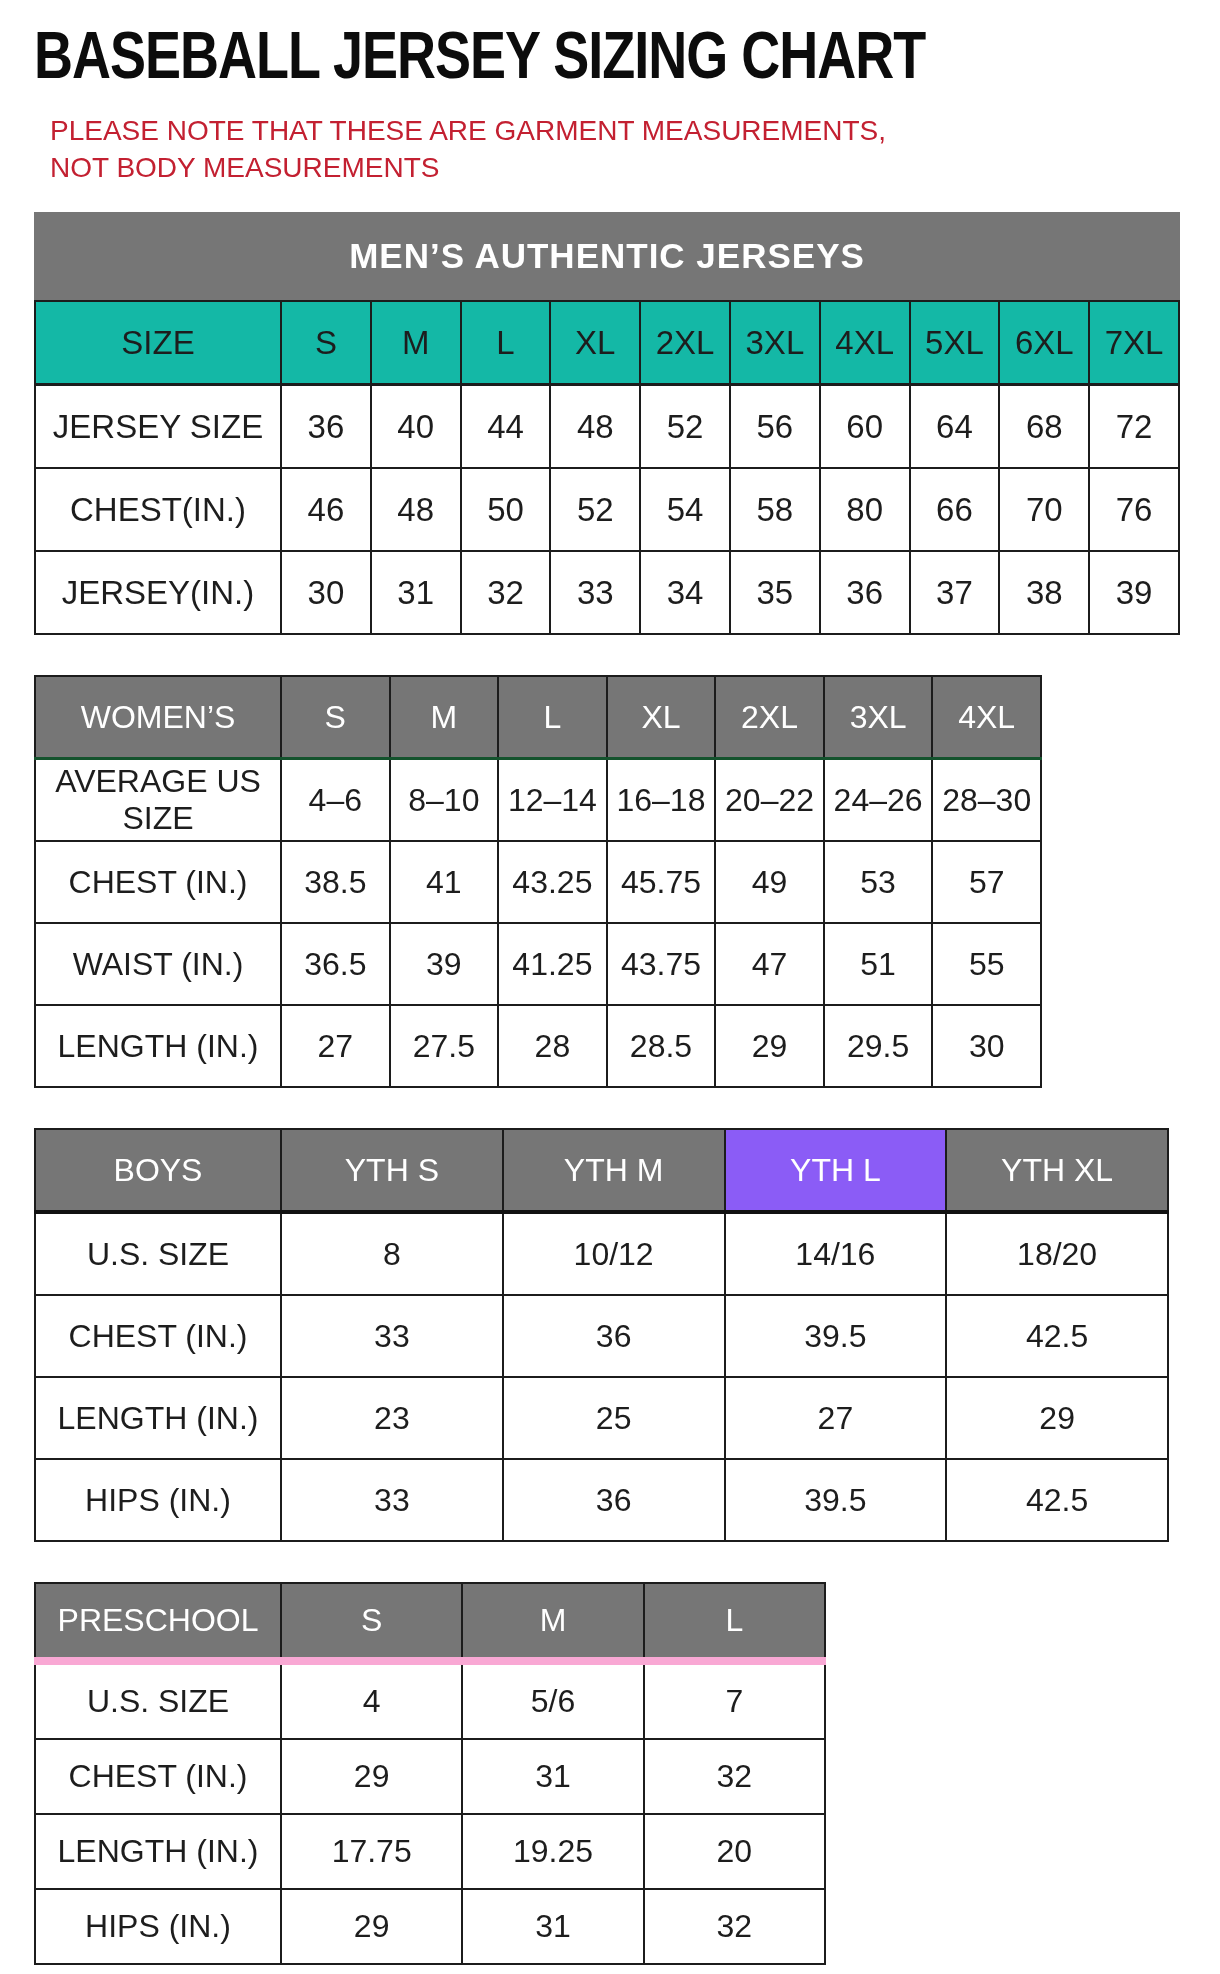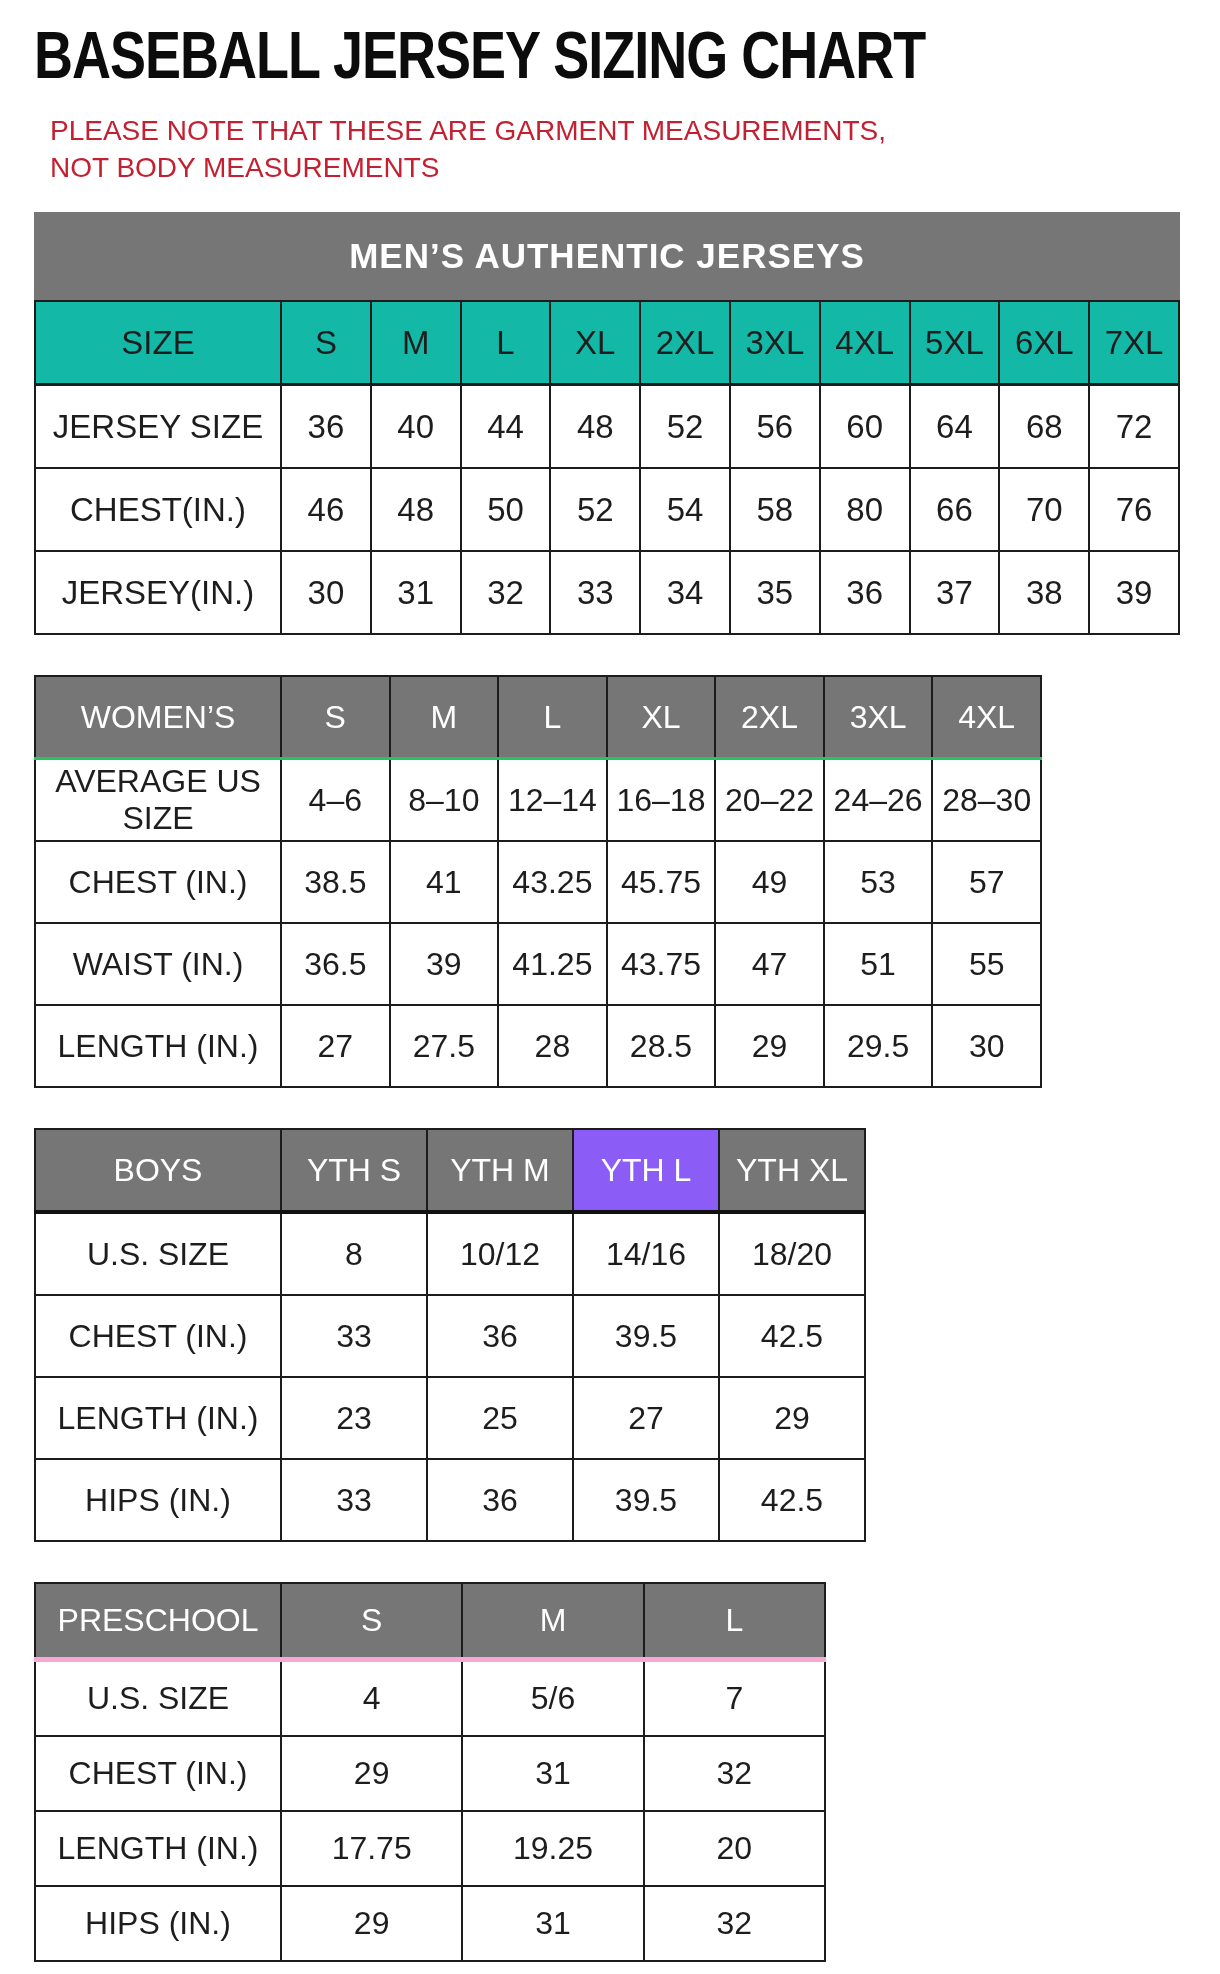--- a/index.html
+++ b/index.html
@@ -32,31 +32,31 @@
   th.lbl, td.lbl { width:240px; }
 
   
   .mens .banner, .mens table { width:1146px; }
   .mens th, .mens td { height:81px; font-size:33px; }
   .mens thead th { background:#14b8a6; border-bottom:3px solid #1c1c1c; }
 
   
   .womens table { width:1008px; }
   .womens th, .womens td { height:80px; font-size:32px; }
-  .womens thead th { border-bottom:3px solid #22c55e; }
-
-  
-  .boys table { width:832px; }
+  .womens thead th { border-bottom:3px solid #14532d; }
+
+  
+  .boys table { width:1135px; }
   .boys th, .boys td { height:80px; font-size:32px; }
   .boys thead th { border-bottom:4px solid #111111; }
 
   
   .preschool table { width:792px; }
   .preschool th, .preschool td { height:73px; font-size:32px; }
-  .preschool thead th { border-bottom:5px solid #f9a8d4; }
+  .preschool thead th { border-bottom:8px solid #f9a8d4; }
 
   .gray-head thead th { color:#ffffff; }
   tbody th { font-weight:400; }
 </style>
 </head>
 <body>
 
 <h1 class="page-title">BASEBALL JERSEY SIZING CHART</h1>
 
 <p class="note" style="color: rgb(195, 32, 49);">PLEASE NOTE THAT THESE ARE GARMENT MEASUREMENTS, NOT BODY MEASUREMENTS</p>

